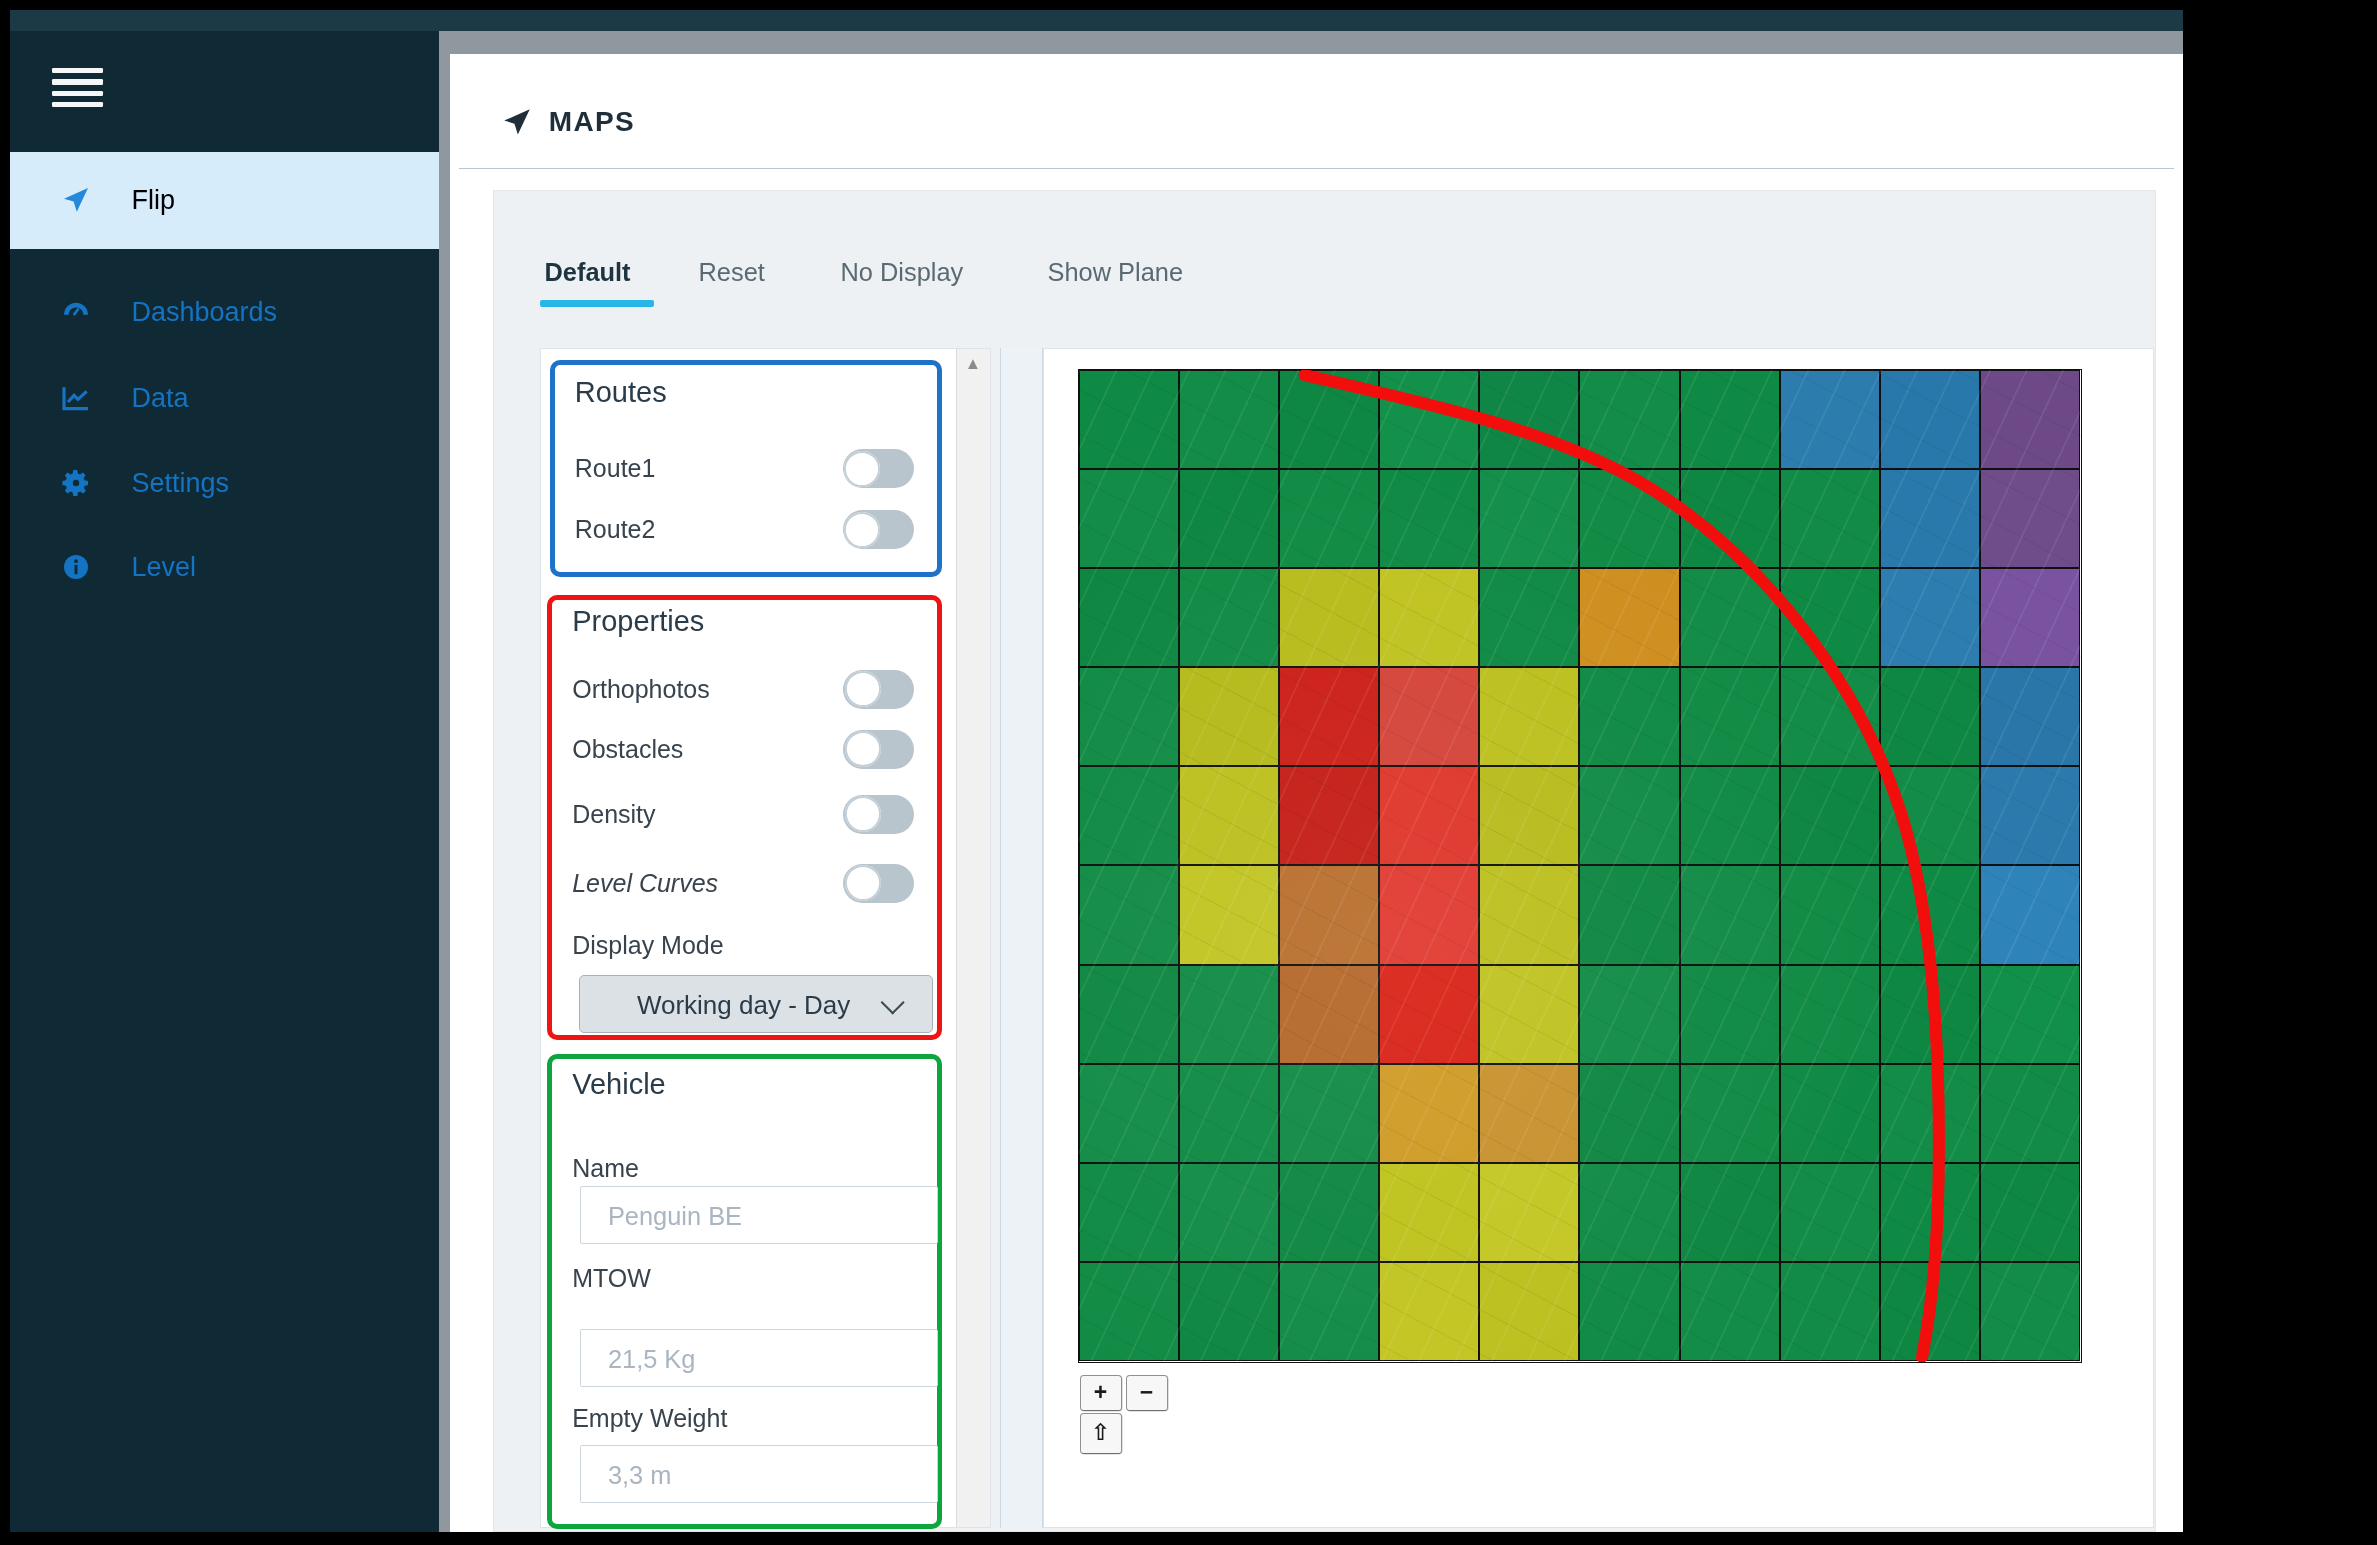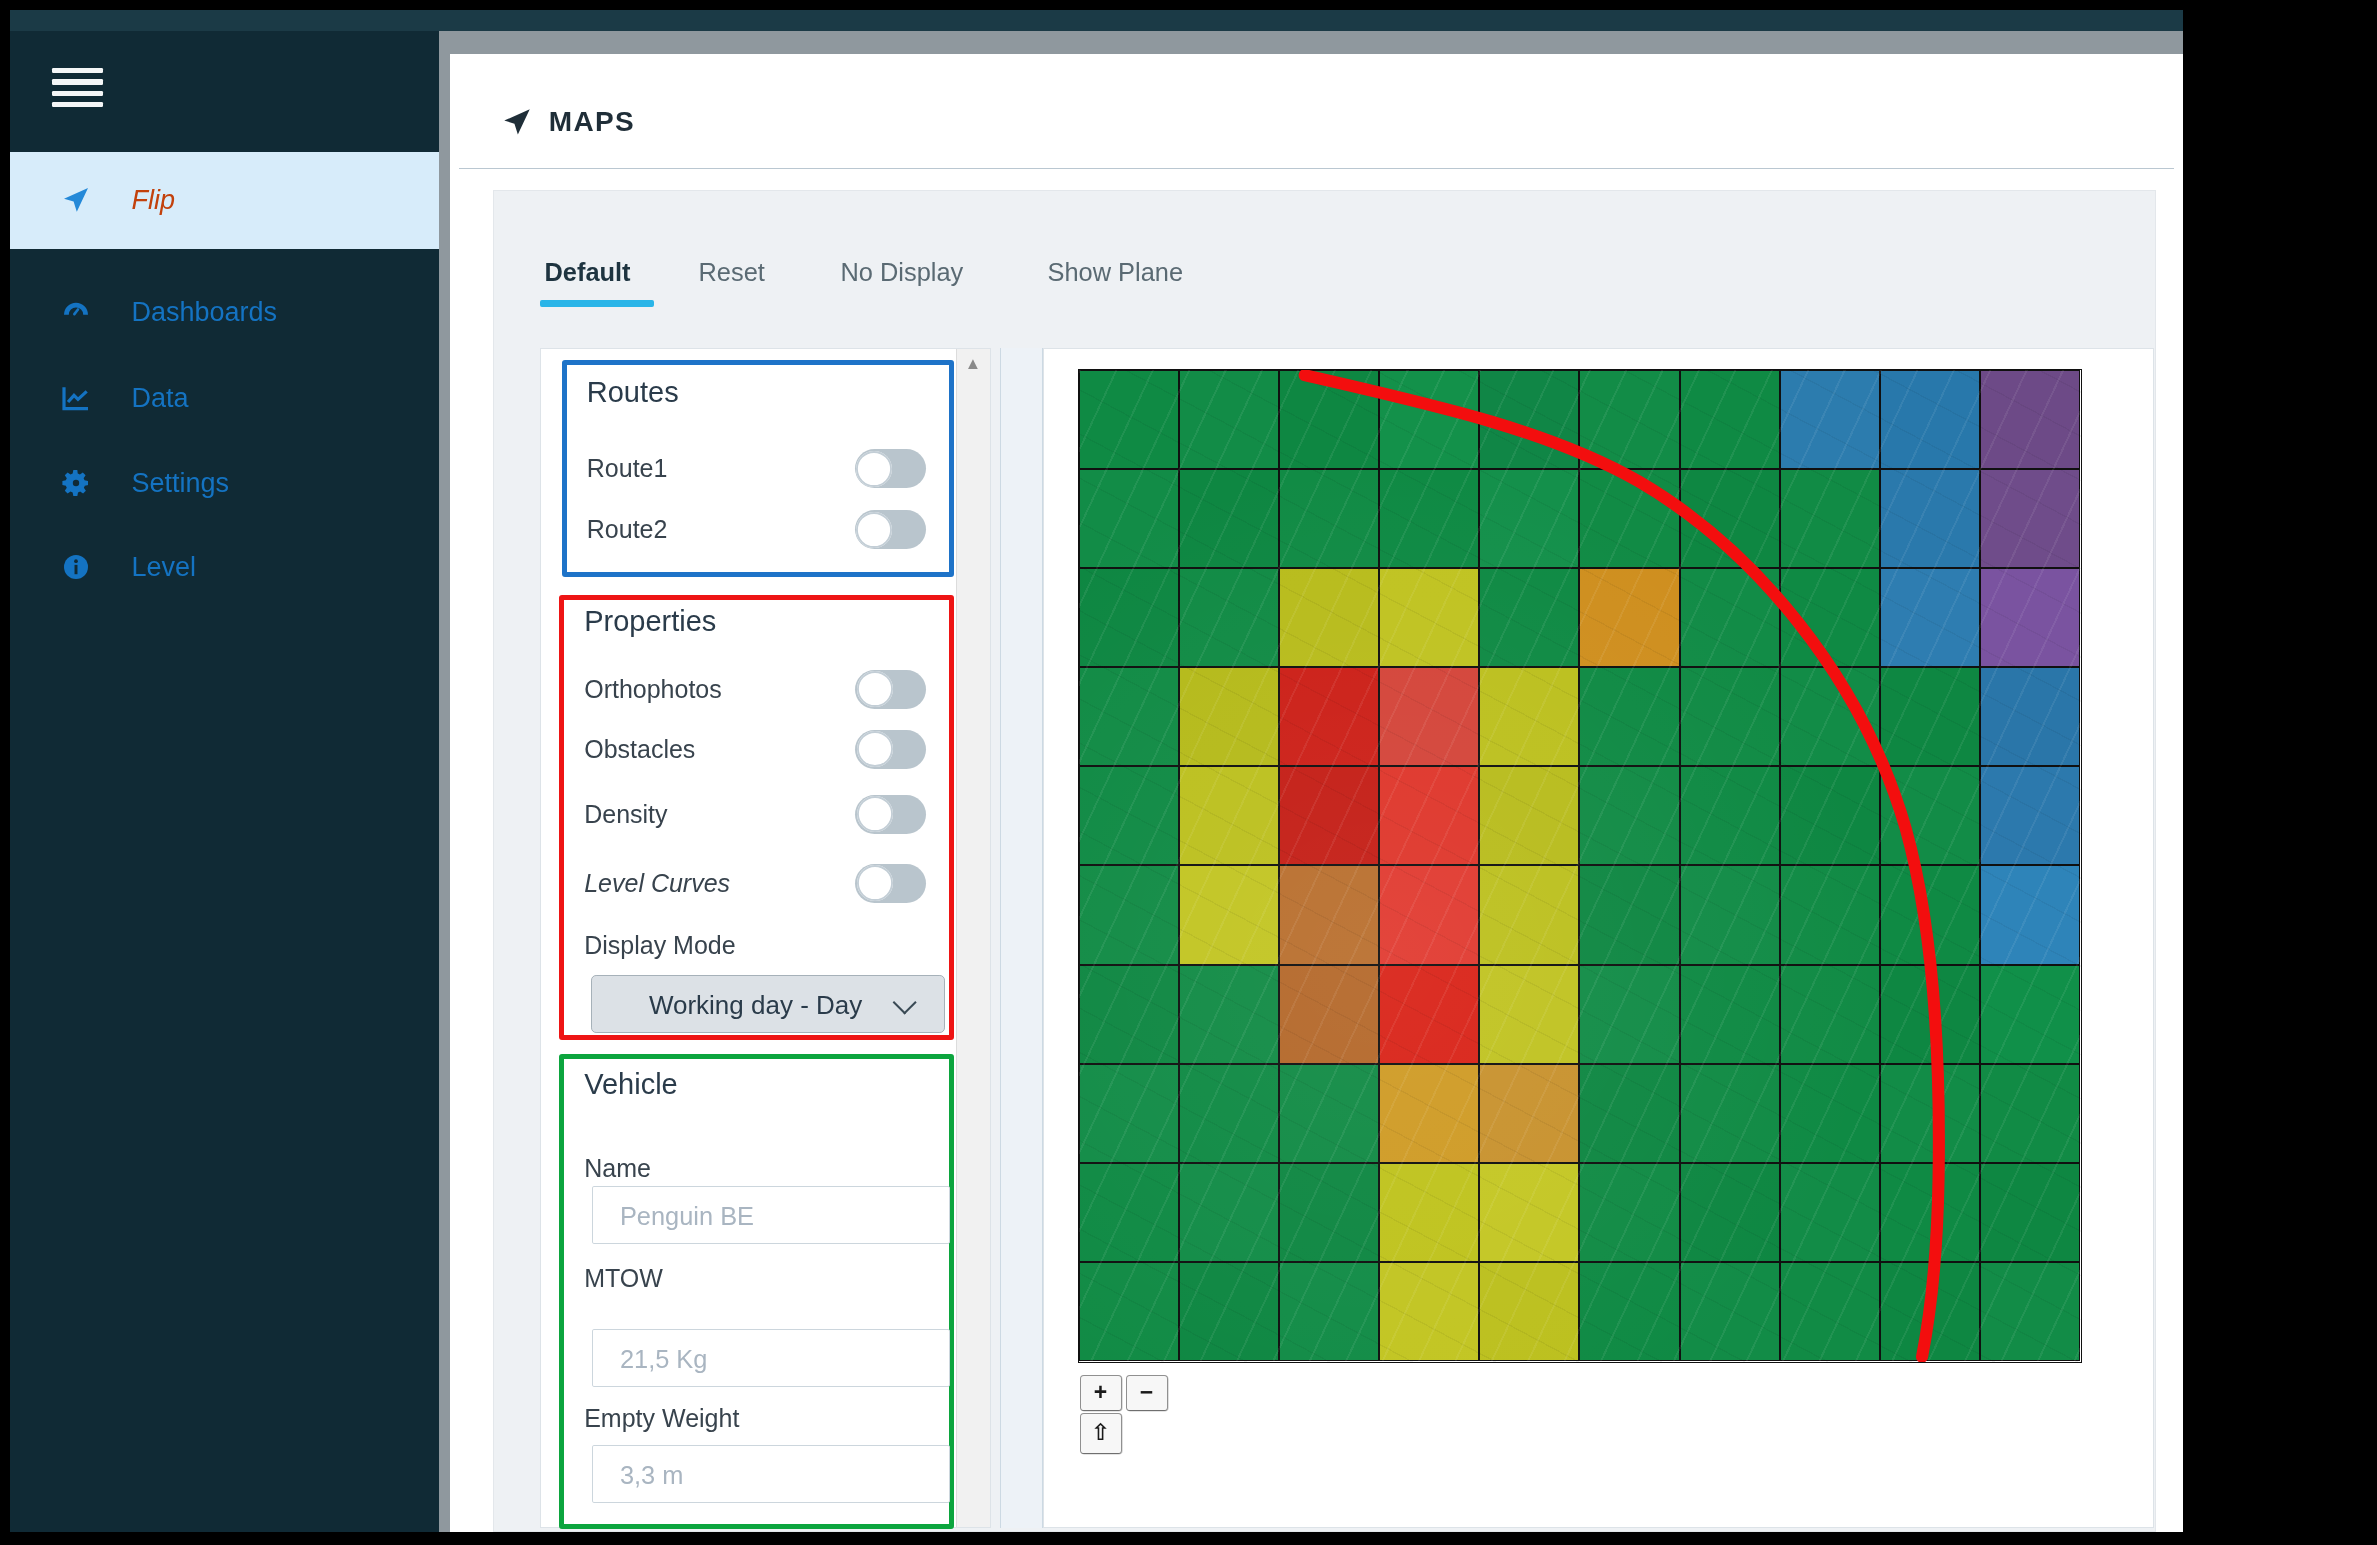--- a/index.html
+++ b/index.html
@@ -12,42 +12,42 @@
   
   #sidebar{left:0;top:21px;width:429px;height:1501px;background:#102a35;}
   #hamburger{left:42px;top:37px;width:51px;height:42px;cursor:pointer;}
   #hamburger .bar{position:absolute;left:0;width:51px;height:5.7px;background:#f4f6f7;border-radius:1.3px;}
   .side-item{position:absolute;left:0;width:429px;height:61px;display:flex;align-items:center;cursor:pointer;}
   .side-item .icn{position:absolute;left:50px;width:32px;height:32px;color:#1473c2;}
   .side-item .icn svg{width:32px;height:32px;display:block;}
   .side-item .lbl{position:absolute;left:122px;font-size:27px;color:#1473c2;}
   .side-item.active{background:#d7ecfa;height:97px;}
   .side-item.active .icn{color:#2489d8;}
-  .side-item.active .lbl{color:#c2410c;font-style:italic;}
+  .side-item.active .lbl{color:#000000;}
   
   #gray-h{left:429px;top:21px;width:1744px;height:23.5px;background:#8f989e;}
   #gray-v{left:429px;top:21px;width:11.4px;height:1501px;background:#8f989e;}
   #content{left:440px;top:45px;width:1733px;height:1477px;background:#fff;}
   
   #page-head{left:50px;top:32px;height:70px;display:flex;align-items:center;}
   #page-head .nav-ic{width:34px;height:34px;color:#1f2e38;margin-right:15.3px;}
   #page-head .nav-ic svg{width:34px;height:34px;display:block;}
   #page-title{font-size:28px;font-weight:bold;letter-spacing:1.3px;color:#1f2e38;}
   #divider{left:9px;top:113px;width:1715px;height:1.9px;background:#bac7d1;}
   
   #panel{left:43px;top:135px;width:1663px;height:1342px;background:#eef1f4;border:1.3px solid #e3e7eb;box-sizing:border-box;}
   
   .tab{position:absolute;top:67px;font-size:25.4px;color:#5a6a73;cursor:pointer;white-space:nowrap;}
   .tab.active{color:#1e3440;font-weight:bold;}
   #tab-underline{left:46px;top:109px;width:114px;height:7px;background:#2ab5e8;border-radius:1.9px;}
   
   #left-card{left:46px;top:157px;width:451px;height:1180px;background:#fff;border:1.3px solid #dde3e8;box-sizing:border-box;}
   #card-scrollbar{right:0;top:0;width:33px;height:100%;background:#f1f1f1;border-left:0.6px solid #dcdcdc;cursor:pointer;}
   #card-scrollbar .tri{position:absolute;top:5.1px;left:0;width:33px;text-align:center;font-size:16.5px;color:#8a8a8a;}
-  .secbox{position:absolute;box-sizing:border-box;border-radius:3px;margin-left:12px;}
+  .secbox{position:absolute;box-sizing:border-box;border-radius:10px;}
   #routes-box{left:9px;top:11.4px;width:392px;height:217px;border:5.7px solid #1e73c8;}
   #props-box{left:6.4px;top:246px;width:395px;height:445px;border:5.7px solid #ee1414;}
   #vehicle-box{left:6.4px;top:705px;width:395px;height:475px;border:5.7px solid #0ca53e;}
   .sec-title{position:absolute;left:20.3px;font-size:29px;font-weight:500;color:#2a3b4a;}
   .t-row{position:absolute;left:20.3px;right:23px;height:41px;text-align:right;}
   .t-row .t-lbl{position:absolute;left:0;top:5.1px;font-size:25px;color:#38434d;}
   .toggle{position:absolute;right:0;top:0;width:71px;height:39px;border-radius:20px;background:#b9c5cd;cursor:pointer;}
   .toggle .knob{position:absolute;left:1.9px;top:1.9px;width:36px;height:36px;border-radius:50%;background:#fff;box-shadow:inset 0 0 0 1.9px #c3ced6;}
   .fld-lbl{position:absolute;left:20.3px;font-size:25px;color:#38434d;}
   .dropdown{position:absolute;left:27px;top:375px;width:354px;height:58px;background:#dce1e6;border:1.3px solid #a6b1b9;border-radius:5.1px;box-sizing:border-box;cursor:pointer;}

